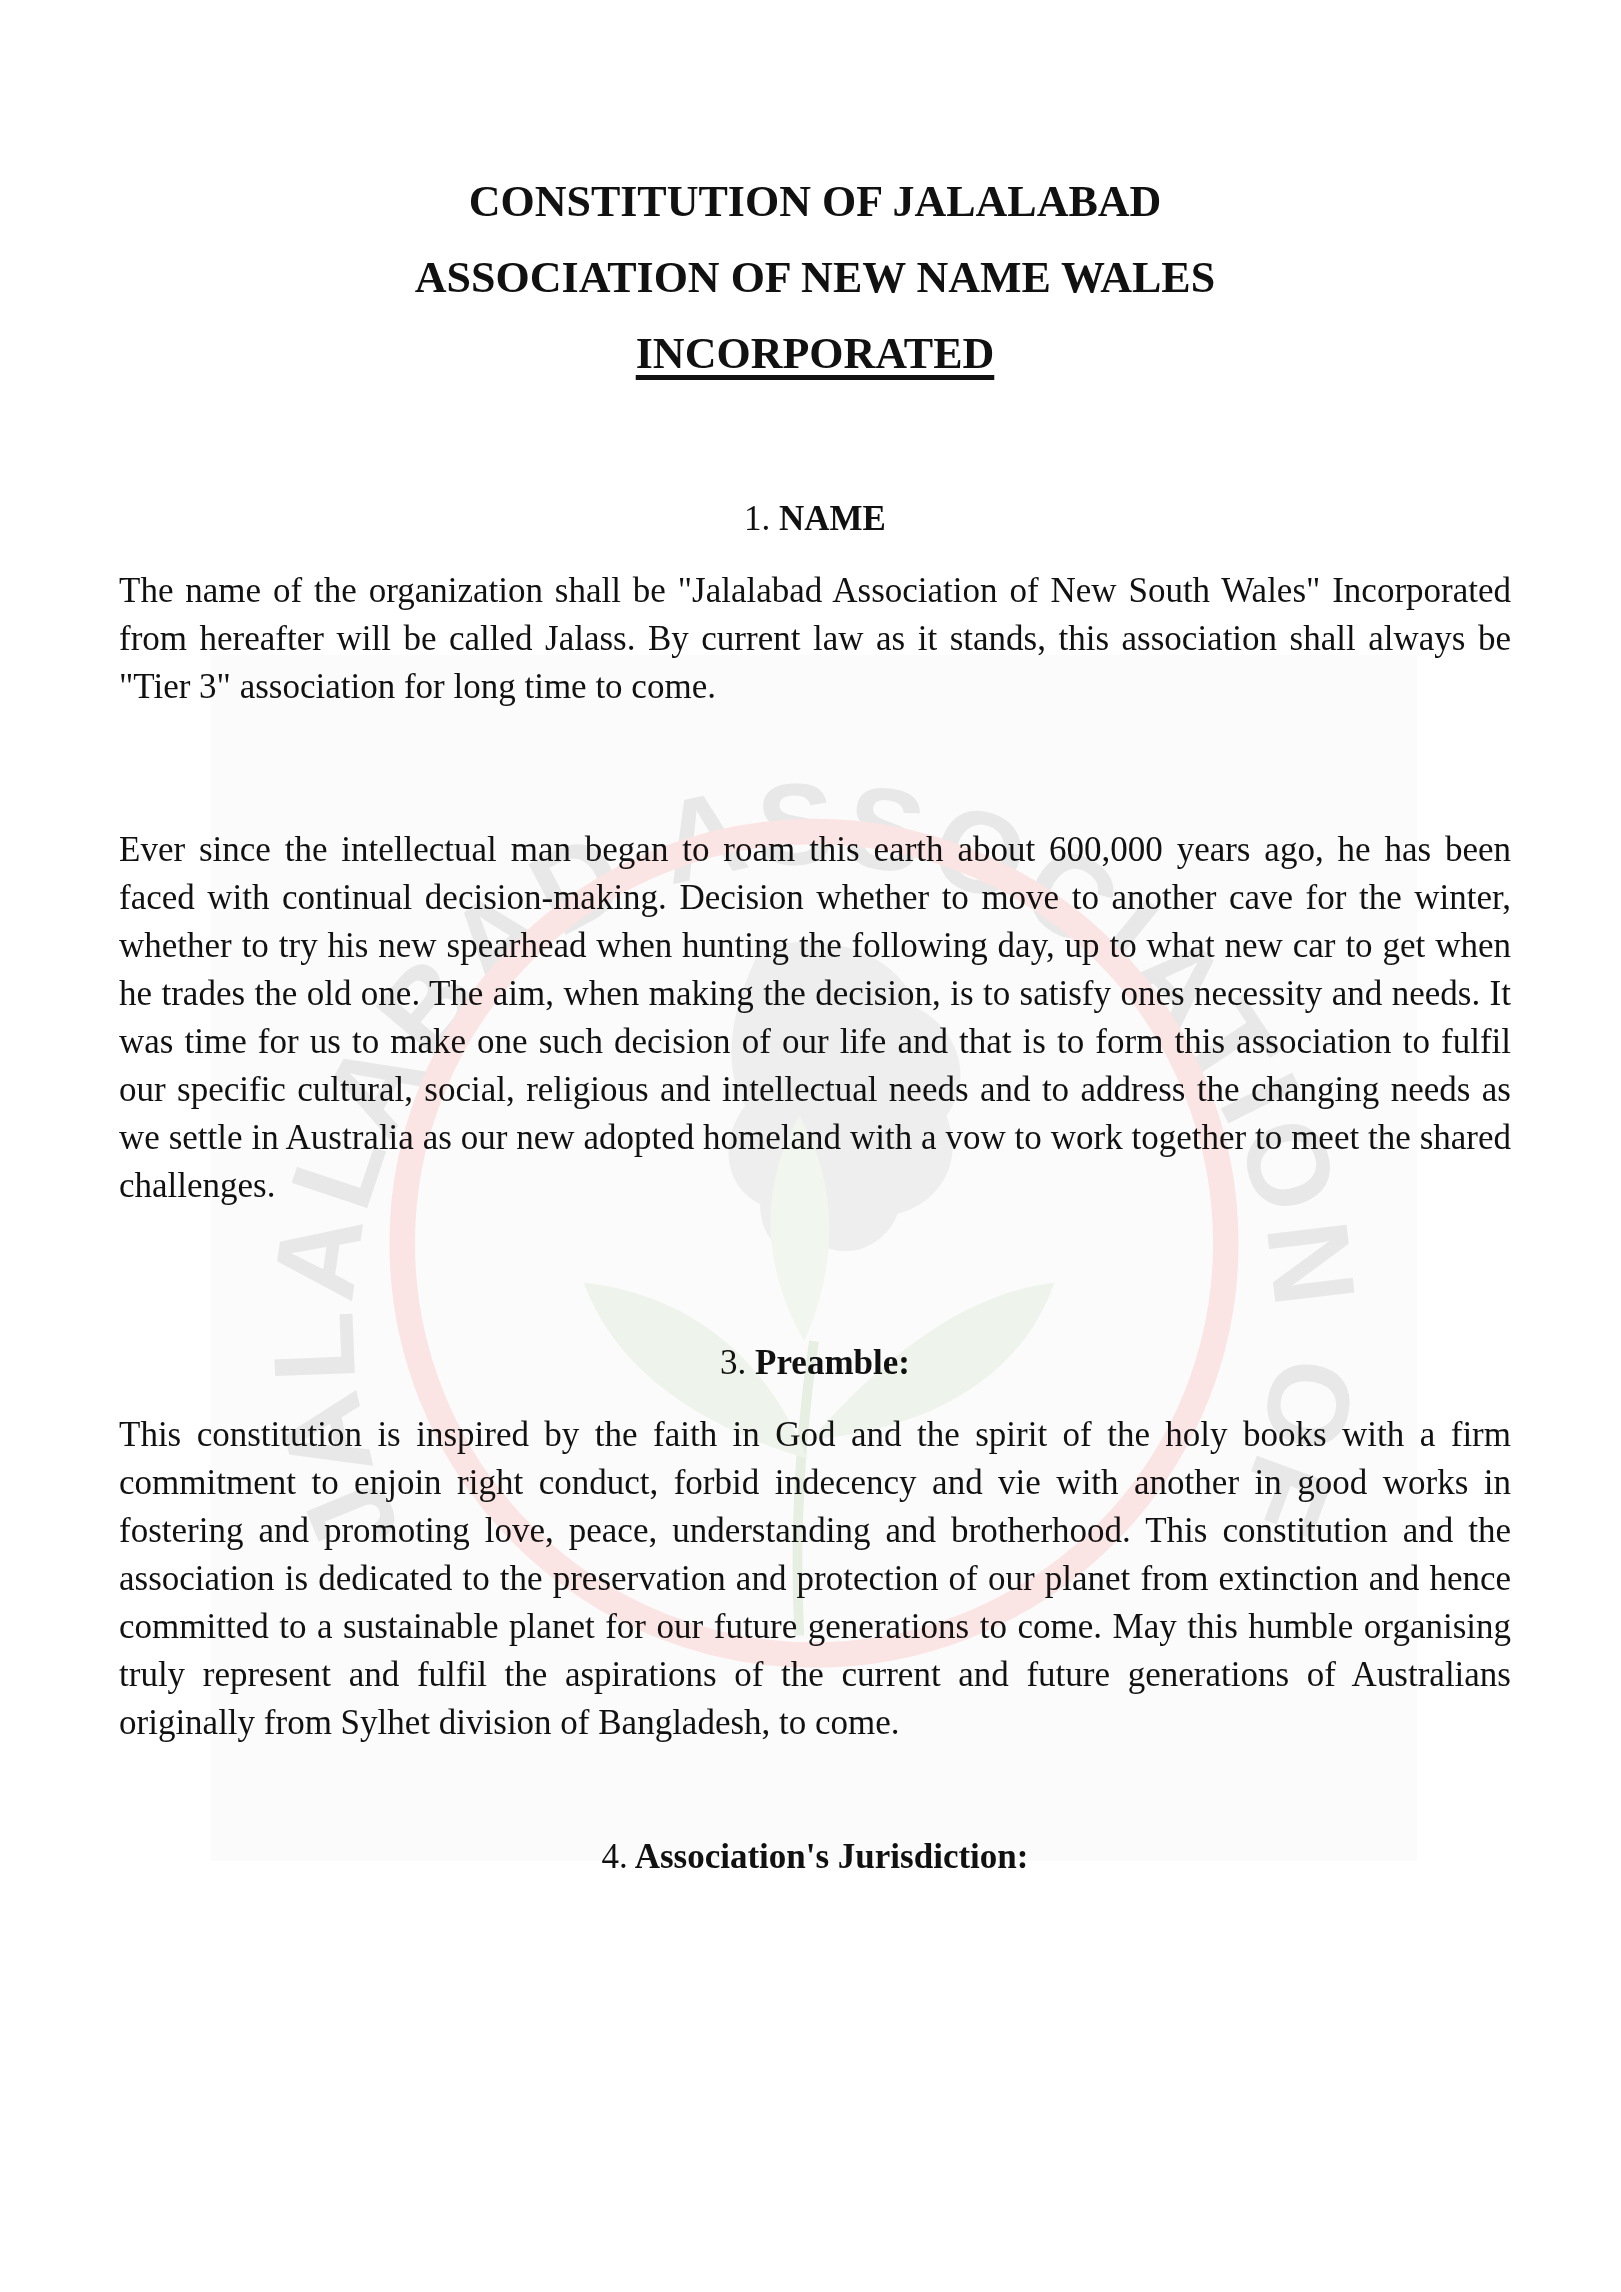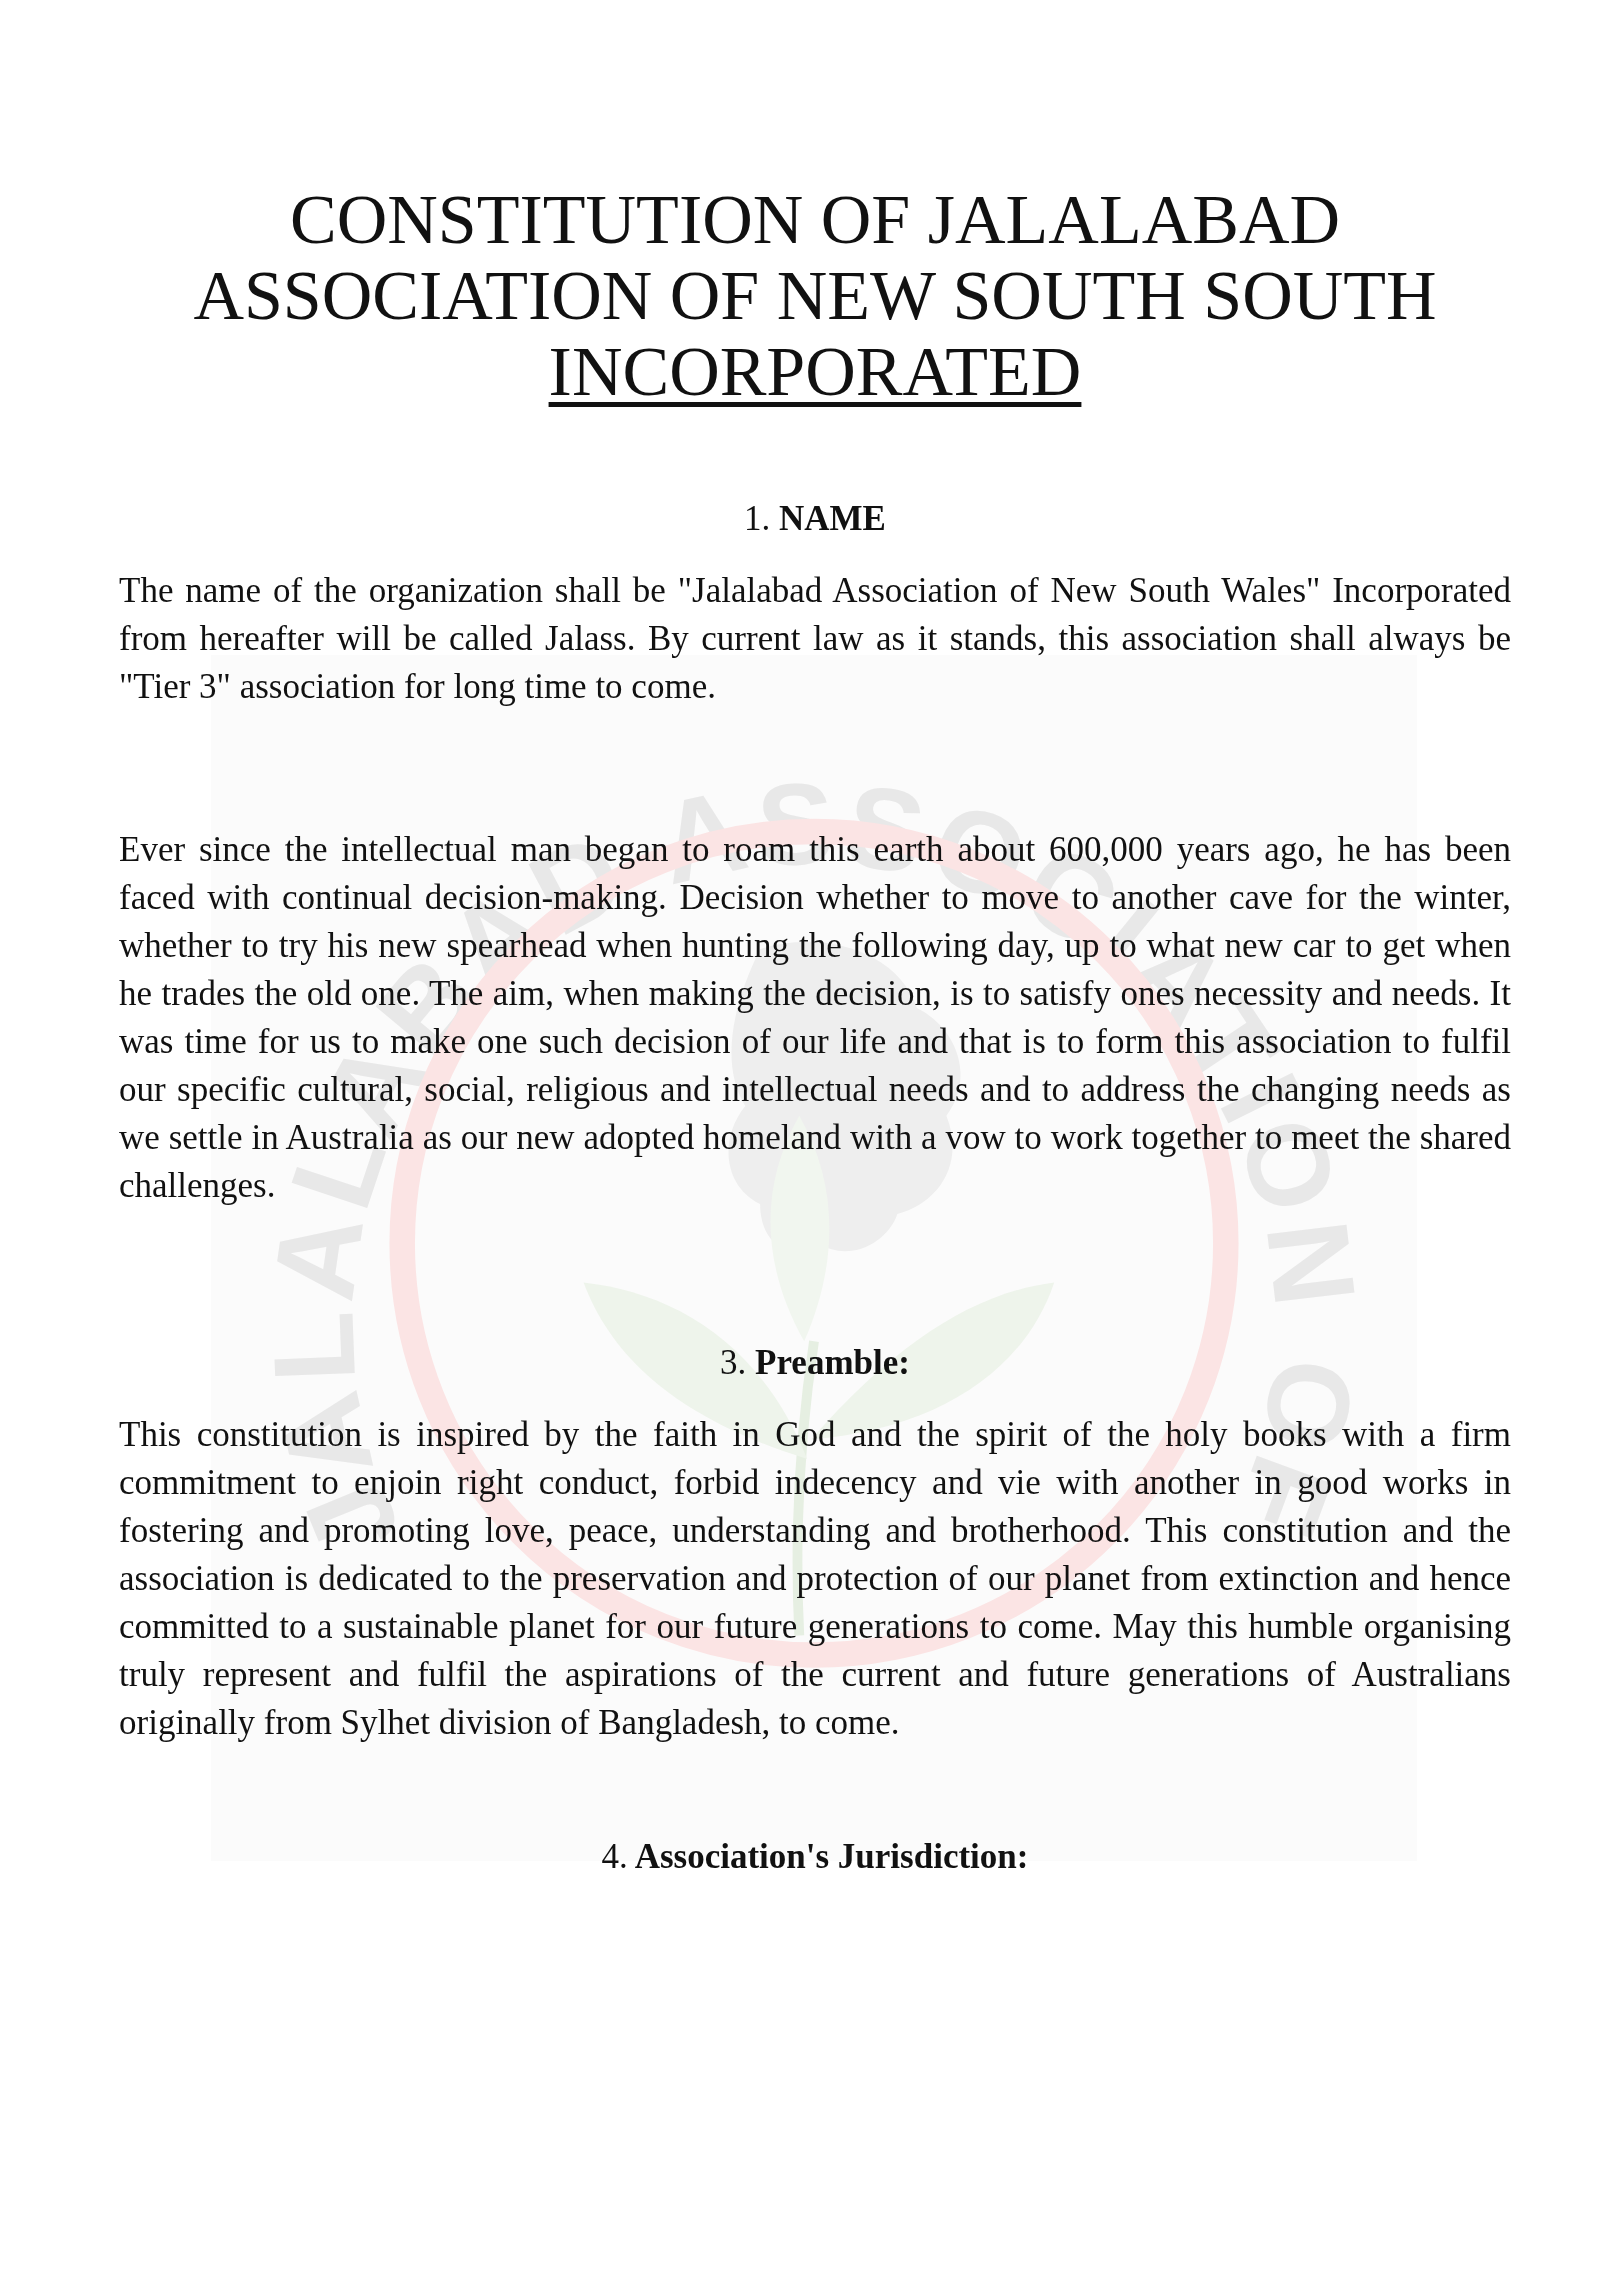--- a/index.html
+++ b/index.html
@@ -3,21 +3,21 @@
 <meta charset="utf-8">
 <style>
   html, body { margin: 0; padding: 0; background: #ffffff; }
   body { width: 1621px; height: 2293px; position: relative; overflow: hidden; }
   .page { position: absolute; left: 0; top: 0; width: 1621px; height: 2293px; background: #ffffff; }
   .watermark { position: absolute; left: 211px; top: 655px; width: 1206px; height: 1206px; z-index: 0; }
   .watermark-bg { position: absolute; inset: 0; background: #fbfbfb; }
   .content { position: absolute; left: 119px; top: 0; width: 1392px; z-index: 1;
     font-family: "Liberation Serif", "DejaVu Serif", serif; color: #111111; }
   .title { position: absolute; left: 0; top: 135px; width: 1392px; text-align: center;
-    font-weight: normal; font-size: 70px; line-height: 76px; letter-spacing: 0px; }
+    font-weight: bold; font-size: 44px; line-height: 76px; letter-spacing: 0px; }
   .title-line { display: block; }
   .title-line.underlined span { text-decoration: underline; text-decoration-thickness: 4.9px; text-underline-offset: 6.9px; }
   .section { position: absolute; left: 0; width: 1392px; }
   .heading { font-size: 35px; line-height: 43px; margin: 0; text-align: center; }
   .heading .num { font-weight: normal; }
   .heading .label { font-weight: bold; }
   .para { font-size: 35px; line-height: 48px; text-align: justify; margin: 26.5px 0 0 0; }
   .footer { position: absolute; left: 0; top: 2129px; width: 1621px; text-align: center;
     font-family: "DejaVu Sans", "Liberation Sans", sans-serif; font-size: 24.5px; color: #111; z-index: 1; }
   .footer b { font-weight: bold; }
@@ -45,21 +45,21 @@
       <path d="M600 1000 C 595 900 600 800 615 700" stroke="#e6efe2" stroke-width="10" fill="none"></path>
       <path d="M608 820 C 480 780 410 720 380 640 C 470 650 560 700 608 820 Z" fill="#eef4eb"></path>
       <path d="M612 800 C 700 700 780 650 860 640 C 830 730 740 790 612 800 Z" fill="#eef4eb"></path>
       <path d="M605 700 C 560 620 560 540 600 470 C 640 540 640 620 605 700 Z" fill="#f1f6ef"></path>
     </svg>
   </div>
 
   <div class="content">
     <h1 class="title">
       <span class="title-line">CONSTITUTION OF JALALABAD</span>
-      <span class="title-line">ASSOCIATION OF NEW SOUTH SOUTH</span>
+      <span class="title-line">ASSOCIATION OF NEW NAME WALES</span>
       <span class="title-line underlined"><span>INCORPORATED</span></span>
     </h1>
 
     <div class="section" style="top:497px;">
       <h2 class="heading"><span class="num">1.</span> <span class="label">NAME</span></h2>
       <p class="para">The name of the organization shall be "Jalalabad Association of New South Wales" Incorporated from hereafter will be called Jalass. By current law as it stands, this association shall always be "Tier 3" association for long time to come.</p>
     </div>
 
     <div class="section" style="top:799px;">
       <p class="para">Ever since the intellectual man began to roam this earth about 600,000 years ago, he has been faced with continual decision-making. Decision whether to move to another cave for the winter, whether to try his new spearhead when hunting the following day, up to what new car to get when he trades the old one. The aim, when making the decision, is to satisfy ones necessity and needs. It was time for us to make one such decision of our life and that is to form this association to fulfil our specific cultural, social, religious and intellectual needs and to address the changing needs as we settle in Australia as our new adopted homeland with a vow to work together to meet the shared challenges.</p>

